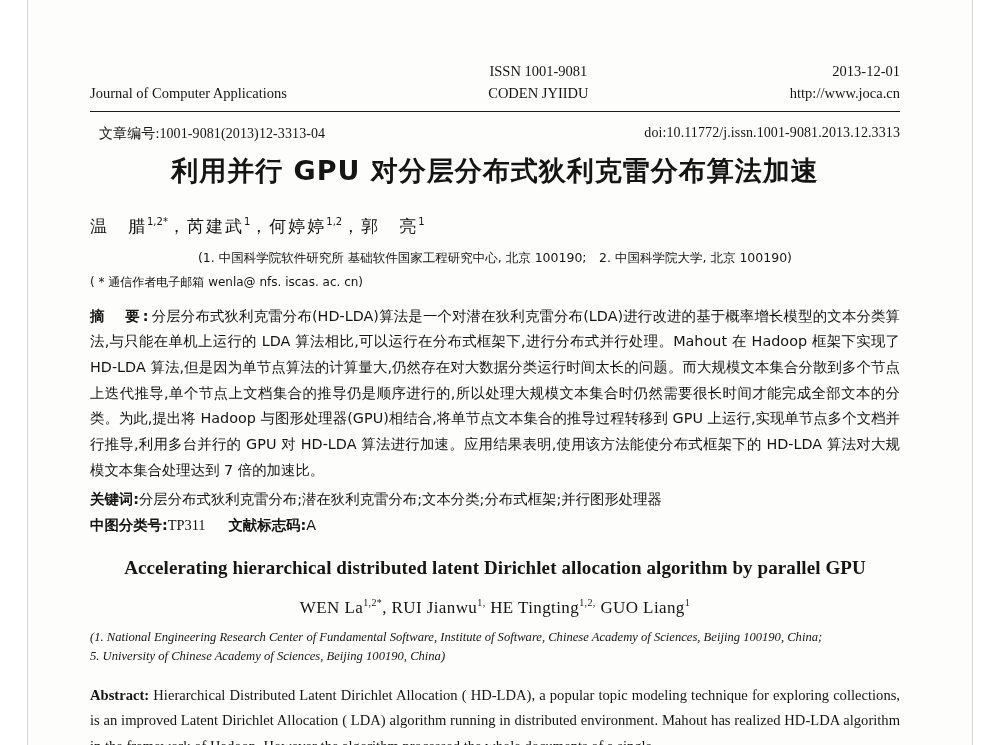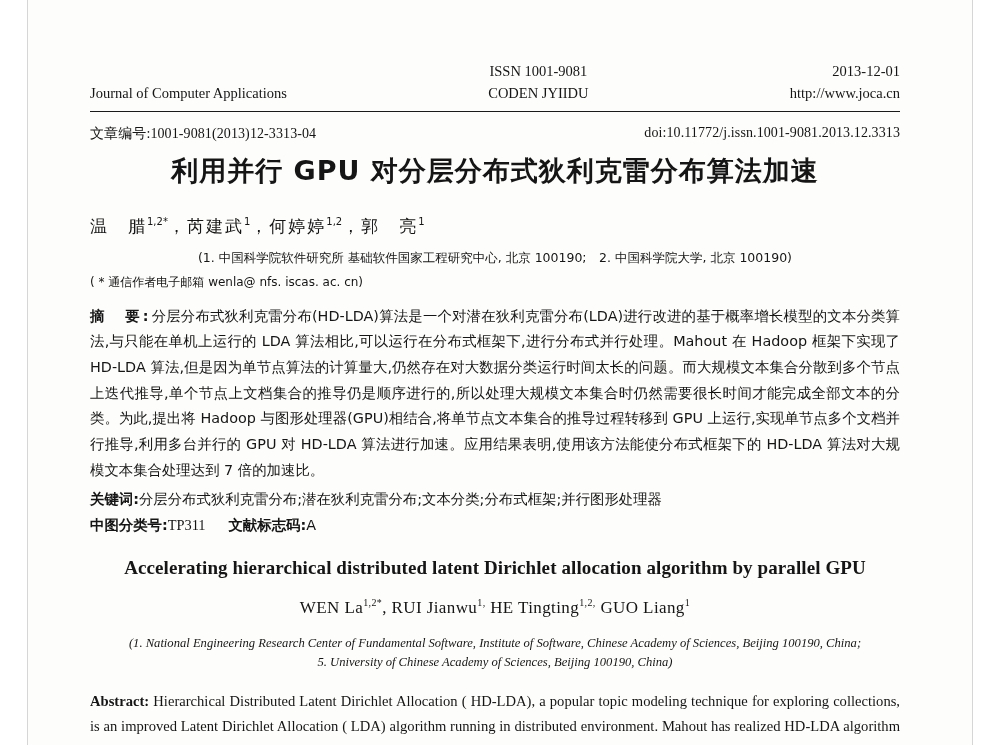--- a/index.html
+++ b/index.html
@@ -47,20 +47,21 @@
   .jhead .col.mid { text-align: center; }
   .jhead .col.right { text-align: right; }
   .cn { font-family: "DejaVu Sans", sans-serif; font-size: 13.5px; }
 
   .idline {
     display: flex;
     justify-content: space-between;
     font-size: 14px;
     margin-top: 13px;
     letter-spacing: .1px;
+    margin-left: 9px;
   }
 
   
   .cn-title {
     text-align: center;
     font-family: "DejaVu Sans", sans-serif;
     font-weight: bold;
     font-size: 27px;
     letter-spacing: 1px;
     margin-top: 10px;
@@ -119,25 +120,24 @@
     letter-spacing: .1px;
   }
   .en-authors {
     text-align: center;
     font-size: 17px;
     margin-top: 18px;
     letter-spacing: .4px;
   }
   .en-authors sup { font-size: 10px; }
   .en-affil {
-    text-align: center;
     font-size: 12.6px;
     font-style: italic;
     line-height: 1.55;
-    margin-top: 16px;
+    margin-top: 10px;
   }
   .en-abs {
     font-size: 14.6px;
     line-height: 1.75;
     margin-top: 16px;
     text-align: justify;
   }
   .en-abs b { font-weight: bold; }
 </style>
 </head>

